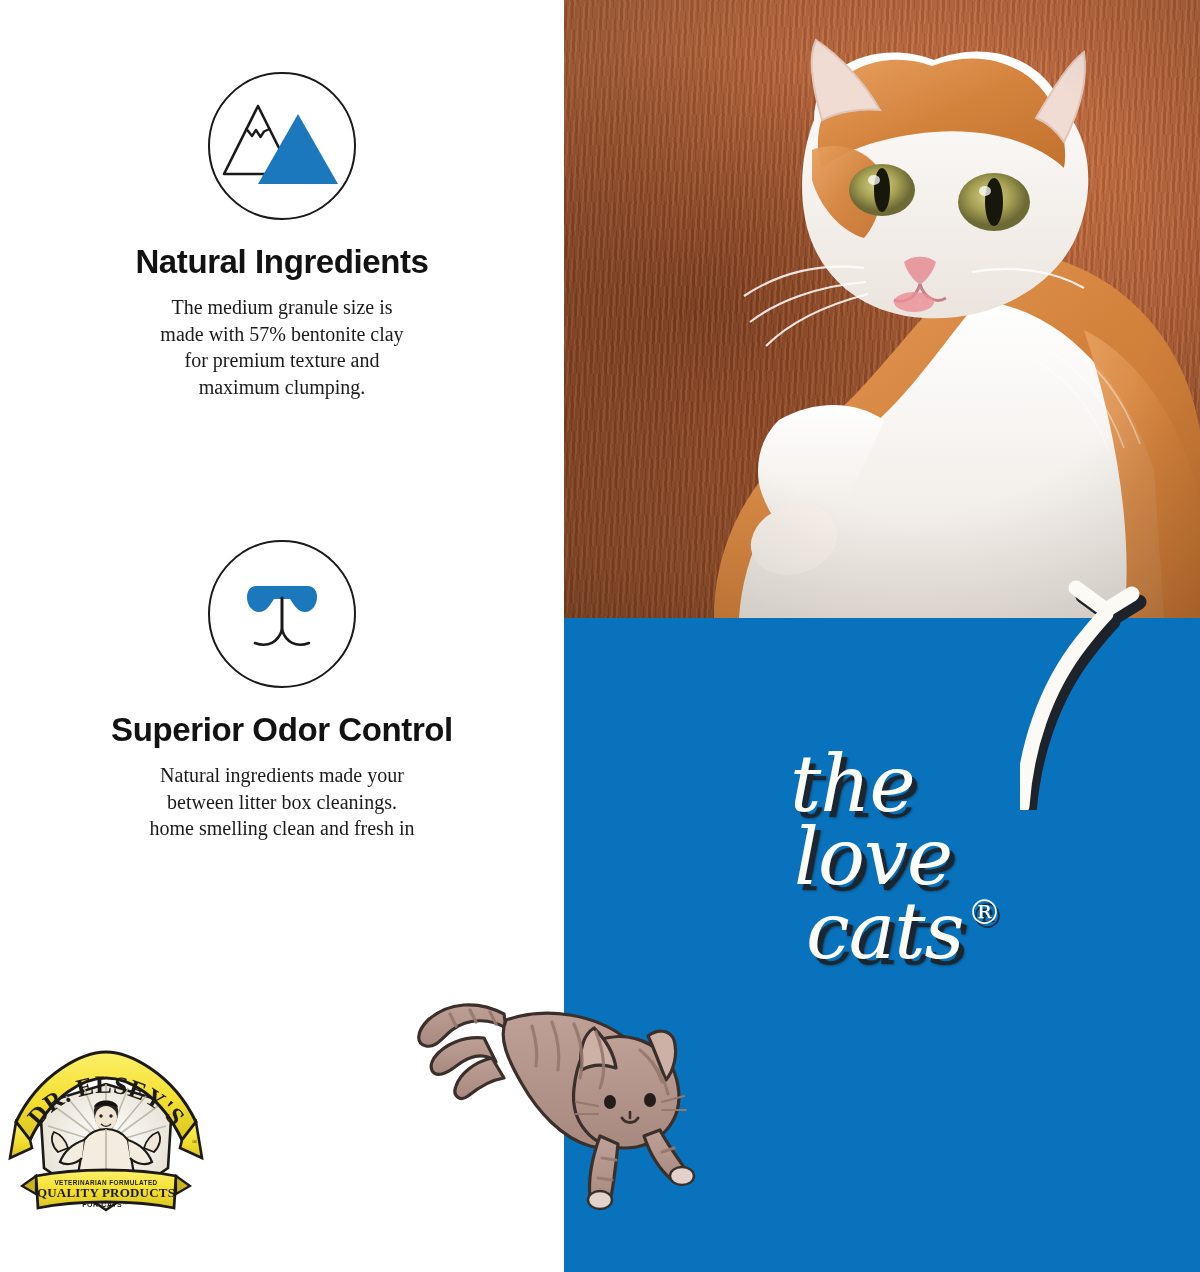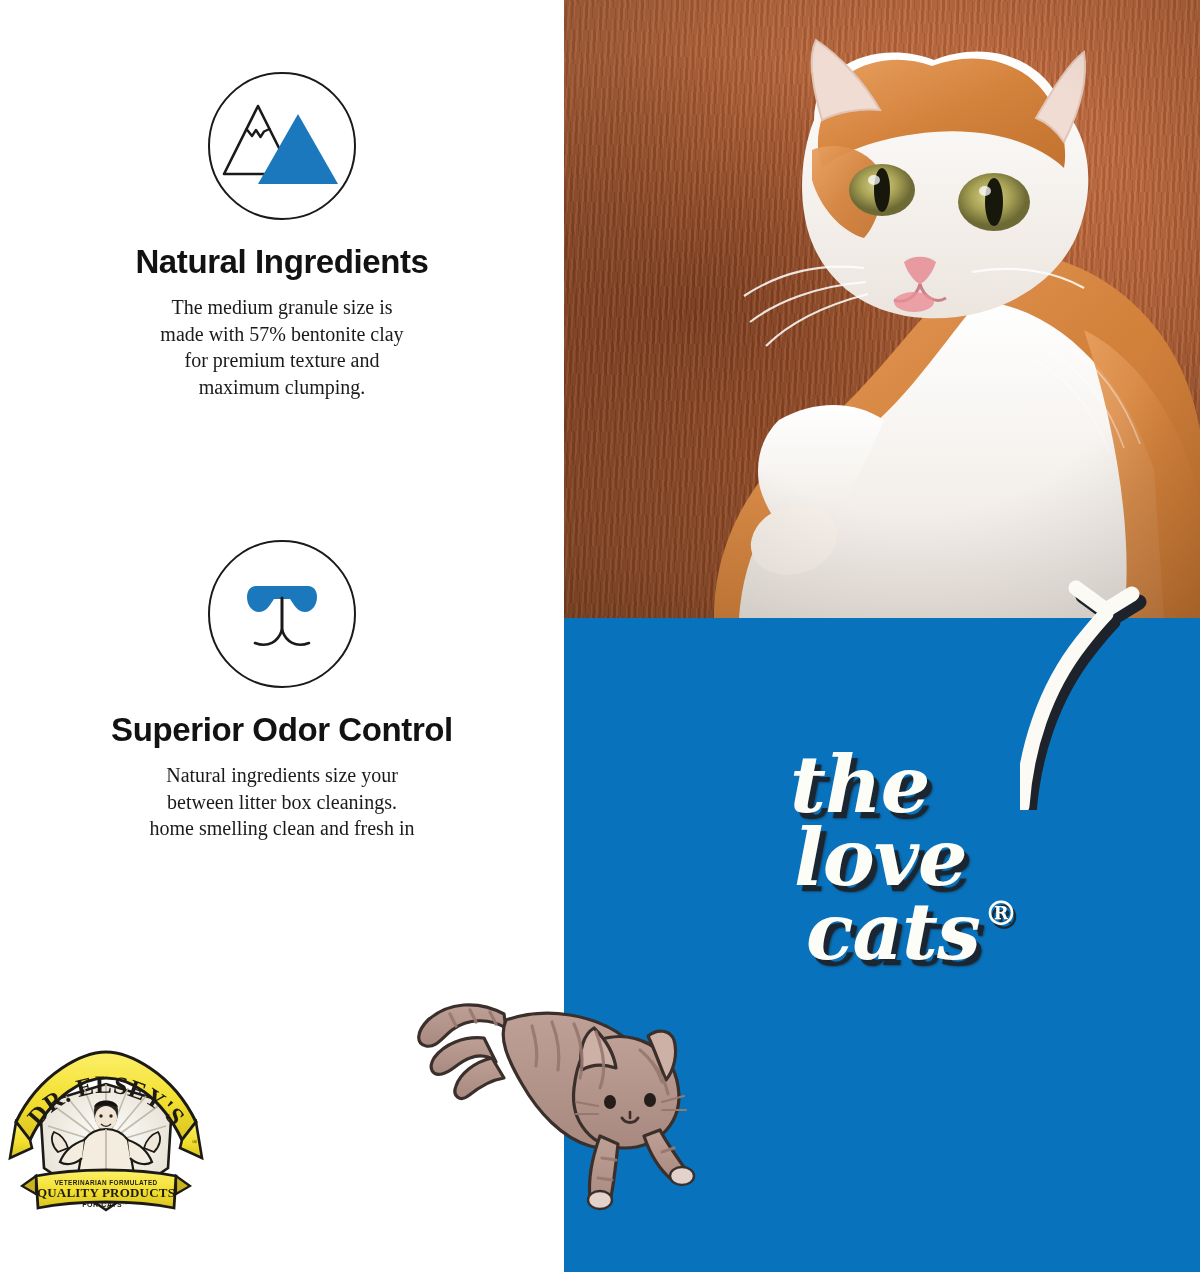--- a/index.html
+++ b/index.html
@@ -107,21 +107,21 @@
   }
 
   
   .tagline {
     position: absolute;
     left: 790px;
     top: 748px;
     width: 330px;
     font-family: "DejaVu Serif", "Liberation Serif", serif;
     font-style: italic;
-    font-weight: bold;
+    font-weight: normal;
     font-size: 78px;
     line-height: 0.94;
     color: #fdfdf7;
     text-shadow:
       5px 6px 0 rgba(28,32,38,0.85),
       6px 7px 2px rgba(28,32,38,0.5);
     letter-spacing: -1px;
   }
   .tagline .tl { display: block; white-space: nowrap; }
   .tagline .tl-2 { margin-left: -12px; }
@@ -199,21 +199,21 @@
                    C107 49 104 44 98 44 Z" fill="#1c78bd"></path>
 
           <path d="M72 56 L72 88" fill="none" stroke="#1a1a1a" stroke-width="3" stroke-linecap="round"></path>
 
           <path d="M72 88 C68 100 58 106 45 101" fill="none" stroke="#1a1a1a" stroke-width="2.6" stroke-linecap="round"></path>
           <path d="M72 88 C76 100 86 106 99 101" fill="none" stroke="#1a1a1a" stroke-width="2.6" stroke-linecap="round"></path>
         </svg>
       </div>
       <div class="feature-title">Superior Odor Control</div>
       <div class="feature-body">
-        <span class="ln">Natural ingredients size your</span>
+        <span class="ln">Natural ingredients made your</span>
         <span class="ln">between litter box cleanings.</span>
         <span class="ln">home smelling clean and fresh in</span>
       </div>
     </div>
   </div>
 
   <div class="photo">
     <div class="photo-bg"></div>
     <svg width="636" height="618" viewBox="0 0 636 618" style="position:absolute;left:0;top:0;" aria-hidden="true">
       <defs>

